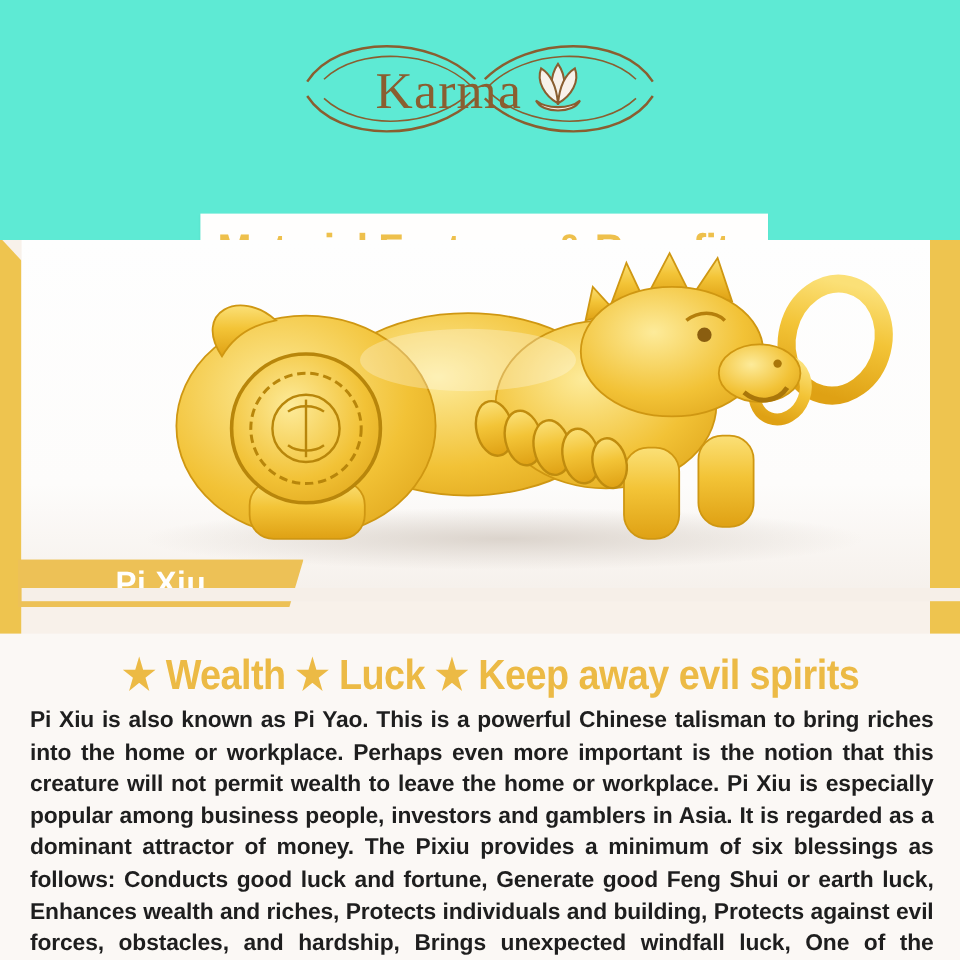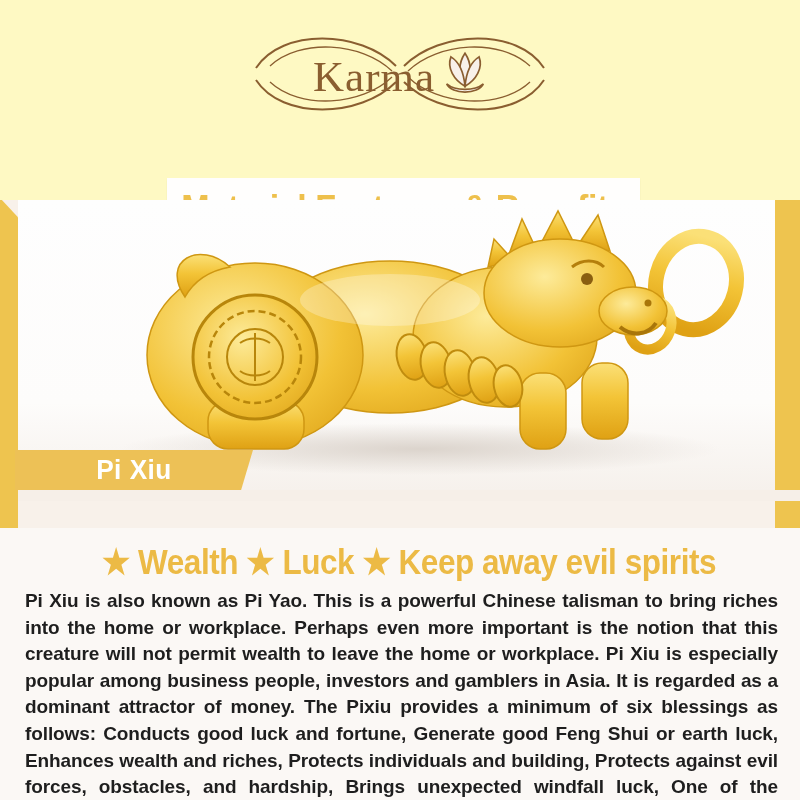--- a/index.html
+++ b/index.html
@@ -12,41 +12,41 @@
   .ribbon{position:absolute;background:#eec44f;}
   #ribbon-top{left:0;top:0;width:800px;height:16px;
     clip-path:polygon(27.2% 0,100% 0,100% 100%,29.3% 100%);}
   #ribbon-right{right:0;top:0;width:25px;height:564px;
     clip-path:polygon(0 0,100% 0,100% 100%,0 94.5%);}
   #ribbon-left{left:0;top:198px;width:18px;height:602px;
     clip-path:polygon(0 0,100% 3.2%,100% 100%,0 100%);}
   #ribbon-bottom{left:0;top:783px;width:640px;height:17px;
     clip-path:polygon(0 0,92.2% 0,100% 100%,0 100%);}
   
-  #header{position:absolute;left:0;top:0;width:800px;height:200px;background:#fef9c3;}
+  #header{position:absolute;left:0;top:0;width:800px;height:200px;background:#5eead4;}
   #logo{position:absolute;left:230px;top:26px;width:340px;height:96px;}
   #logo-swirls{position:absolute;left:0;top:0;width:340px;height:96px;}
   #logo-row{position:absolute;left:0;top:0;width:340px;height:96px;
     display:flex;align-items:center;justify-content:center;gap:8px;}
   .brand-word{
     font-family:"Liberation Serif", serif;font-size:43px;color:#8a5e30;
     letter-spacing:1px;line-height:1;padding-top:4px;}
   
   #title-band{position:absolute;left:167px;top:138px;width:473px;height:62px;
     background:#fffefd;display:flex;align-items:center;justify-content:center;
     box-shadow:0 1px 2px rgba(0,0,0,0.05);margin-top:40px;}
   #section-title{
     font-size:37px;font-weight:bold;color:#eec04c;white-space:nowrap;
     transform:scaleX(0.92);letter-spacing:-0.5px;}
   
   #photo-area{position:absolute;left:18px;top:200px;width:757px;height:290px;
     background:linear-gradient(180deg,#fefefe 0%,#fdfcfb 70%,#f6f1ec 100%);}
   #pendant-svg{position:absolute;left:72px;top:5px;width:660px;height:270px;}
   
-  #product-banner{position:absolute;left:15px;top:450px;width:238px;height:40px;
+  #product-banner{position:absolute;left:15px;top:466px;width:238px;height:40px;
     background:#edc156;display:flex;align-items:center;justify-content:center;
     clip-path:polygon(0 0,100% 0,95% 100%,0 100%);}
   #product-label{font-size:27px;font-weight:bold;color:#ffffff;letter-spacing:0.5px;
     transform:scaleX(0.97);}
   #divider-strip{position:absolute;left:18px;top:490px;width:782px;height:11px;background:#f6efe8;}
   
   #benefits{position:absolute;left:0;top:528px;width:800px;height:299px;background:#fbf8f5;}
   #benefits-heading{position:absolute;left:18px;top:14px;width:782px;text-align:center;
     font-size:35px;font-weight:bold;color:#ecba45;white-space:nowrap;
     transform:scaleX(0.9);letter-spacing:-0.5px;}

